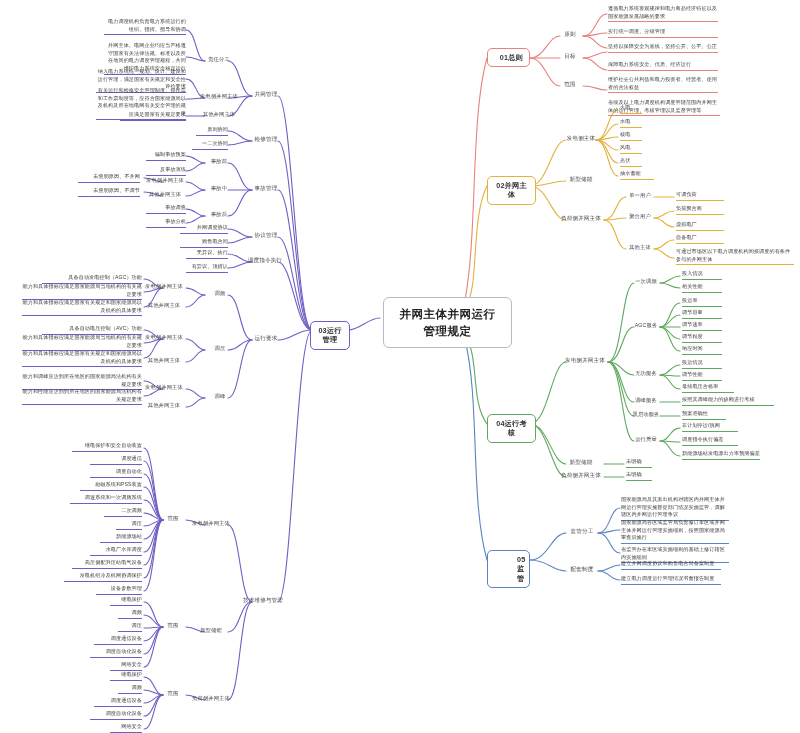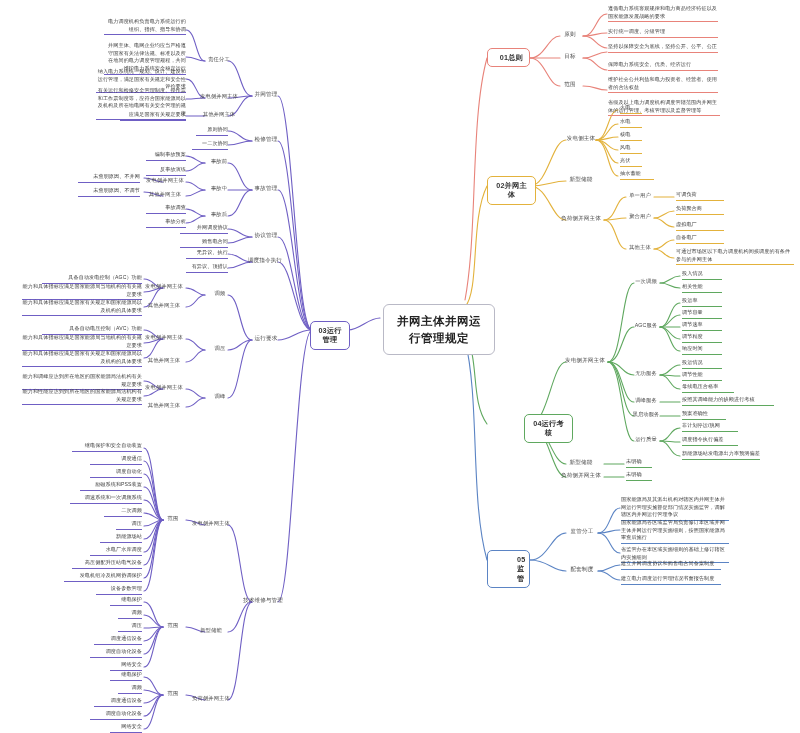--- a/index.html
+++ b/index.html
@@ -18,21 +18,21 @@
   }
   
   .lvl1{
     border:1px solid #999;border-radius:5px;background:#fff;
     font-size:7.2px;font-weight:bold;color:#333;line-height:1.3;
     text-align:center;padding:4px 6px;letter-spacing:.2px;
   }
   .lvl1.c1{border-color:#e8837a;text-align:right;}
   .lvl1.c2{border-color:#e3b23c;}
   .lvl1.c3{border-color:#6f5fc4;}
-  .lvl1.c4{border-color:#5fa85f;margin-left:37px;}
+  .lvl1.c4{border-color:#5fa85f;}
   .lvl1.c5{border-color:#5b84c4;padding-left:29px;}
 
   
   .lvl2{font-size:5.6px;color:#4a4a4a;line-height:1.35;text-align:center;letter-spacing:.1px;}
   
   .lvl3{font-size:5.3px;color:#4a4a4a;line-height:1.35;text-align:center;letter-spacing:.1px;}
   
   .leaf{font-size:5.1px;color:#3d3d3d;line-height:1.5;letter-spacing:.1px;
         padding-bottom:1px;}
   .leaf.u1{border-bottom:1px solid #e8837a;}
@@ -229,21 +229,21 @@
         <path d="M205,700 C196,700 196,695 186,695"></path>
         <path d="M163,695 C154,695 154,677 144,677"></path>
         <path d="M163,695 C154,695 154,690 144,690"></path>
         <path d="M163,695 C154,695 154,703 144,703"></path>
         <path d="M163,695 C154,695 154,716 144,716"></path>
         <path d="M163,695 C154,695 154,729 144,729"></path>
       </g>
     </g>
   </svg>
 
-  <div class="node root" style="left:383px;top:304px;width:112px;">并网主体并网运行管理规定</div>
+  <div class="node root" style="left:383px;top:297px;width:129px;">并网主体并网运行管理规定</div>
 
   <div class="node lvl1 c1" style="left:487px;top:48px;width:43px;">01总则</div>
 
   <div class="node lvl2" style="left:556px;top:31px;width:28px;">原则</div>
   <div class="node lvl2" style="left:556px;top:53px;width:28px;">目标</div>
   <div class="node lvl2" style="left:556px;top:81px;width:28px;">范围</div>
 
   <div class="node leaf u1 r" style="left:608px;top:5px;width:110px;">遵循电力系统客观规律和电力商品经济特征以及国家能源发展战略的要求</div>
   <div class="node leaf u1 r" style="left:608px;top:28px;width:110px;">实行统一调度、分级管理</div>
   <div class="node leaf u1 r" style="left:608px;top:43px;width:110px;">坚持以保障安全为底线，坚持公开、公平、公正</div>

